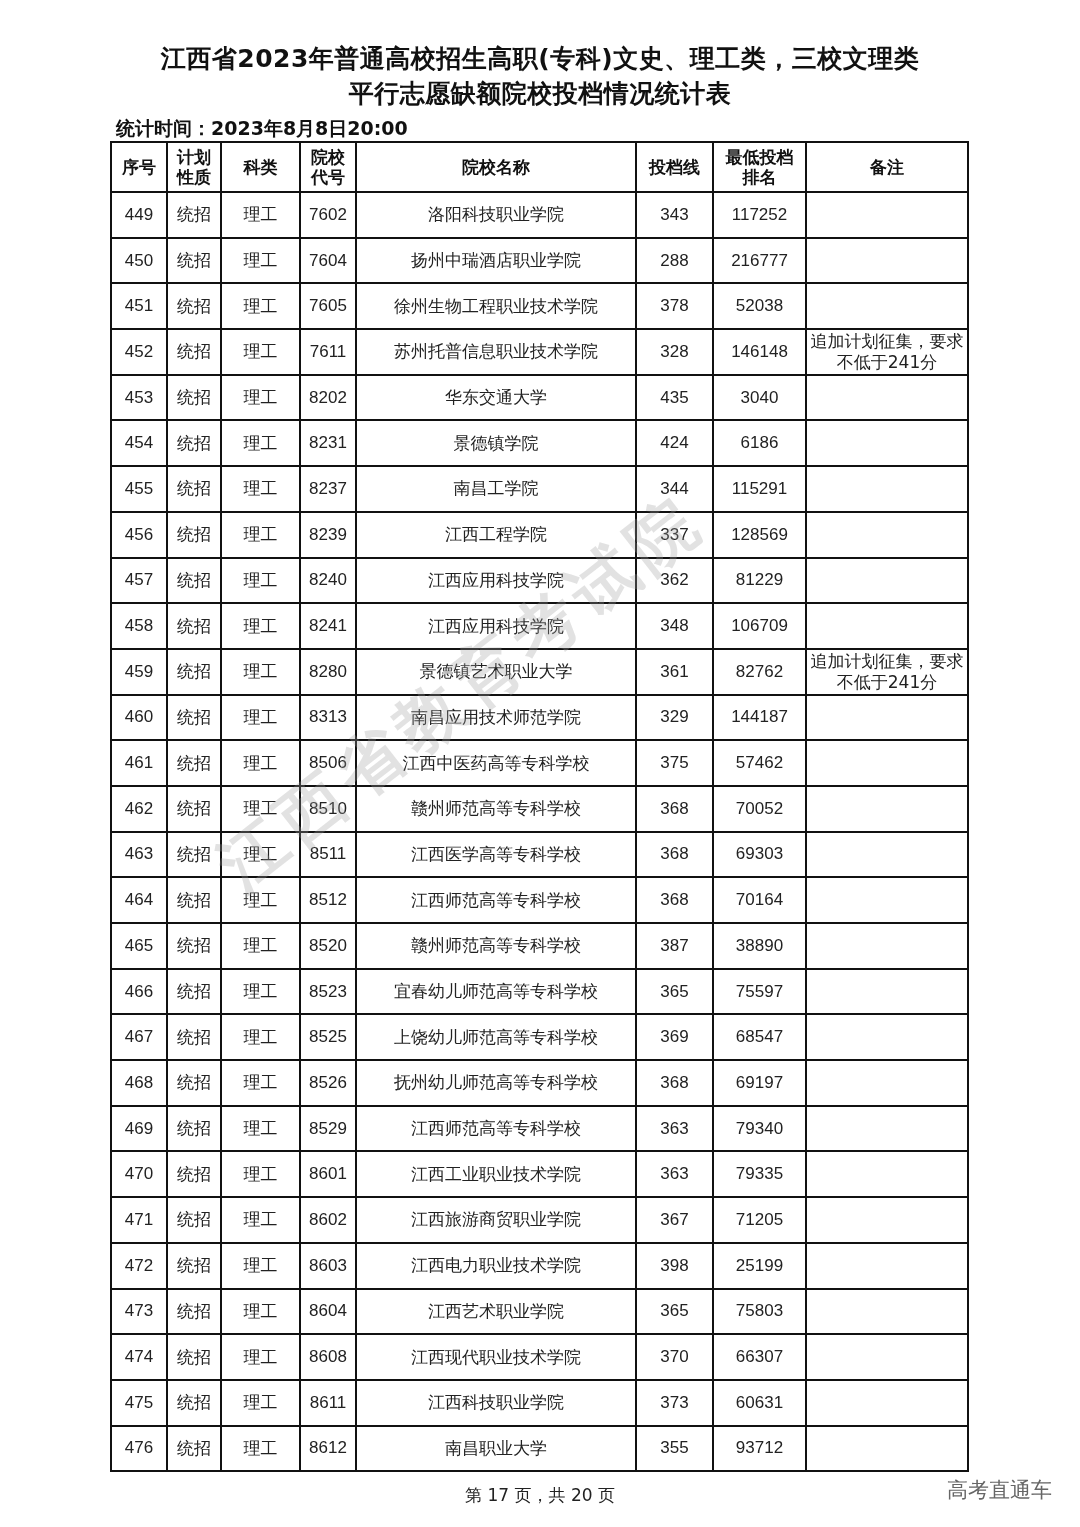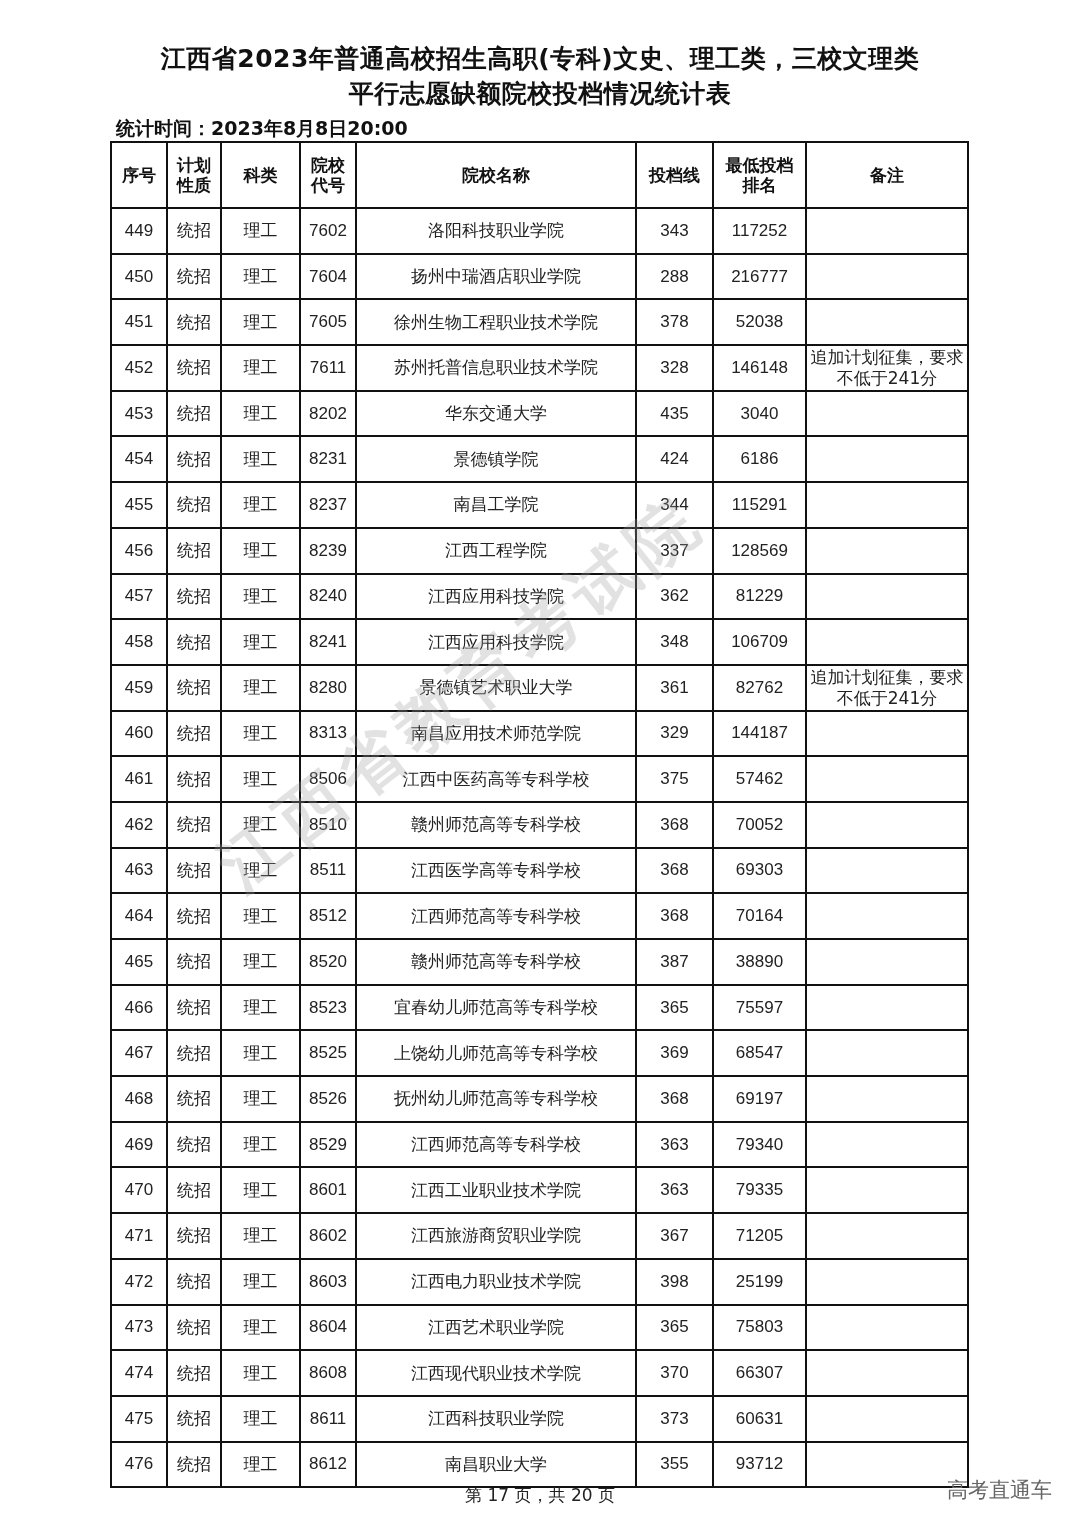--- a/index.html
+++ b/index.html
@@ -40,21 +40,21 @@
       <col style="width:56px">
     <col style="width:280px">
       <col style="width:77px">
       <col style="width:93px">
       <col style="width:162px">
   </colgroup>
   <thead>
     <tr>
       <th>序号</th>
       <th>
-          <div style="width:2.1em;margin:12px auto;">计划性质</div>
+          <div style="width:2.1em;margin:4px auto;">计划性质</div>
         </th>
       <th>科类</th>
       <th>
           <div style="width:2.1em;margin:0 auto;">院校代号</div>
         </th>
       <th>院校名称</th>
       <th>投档线</th>
       <th>
           <div style="width:4.2em;margin:0 auto;text-align:center;">最低投档排名</div>
         </th>

